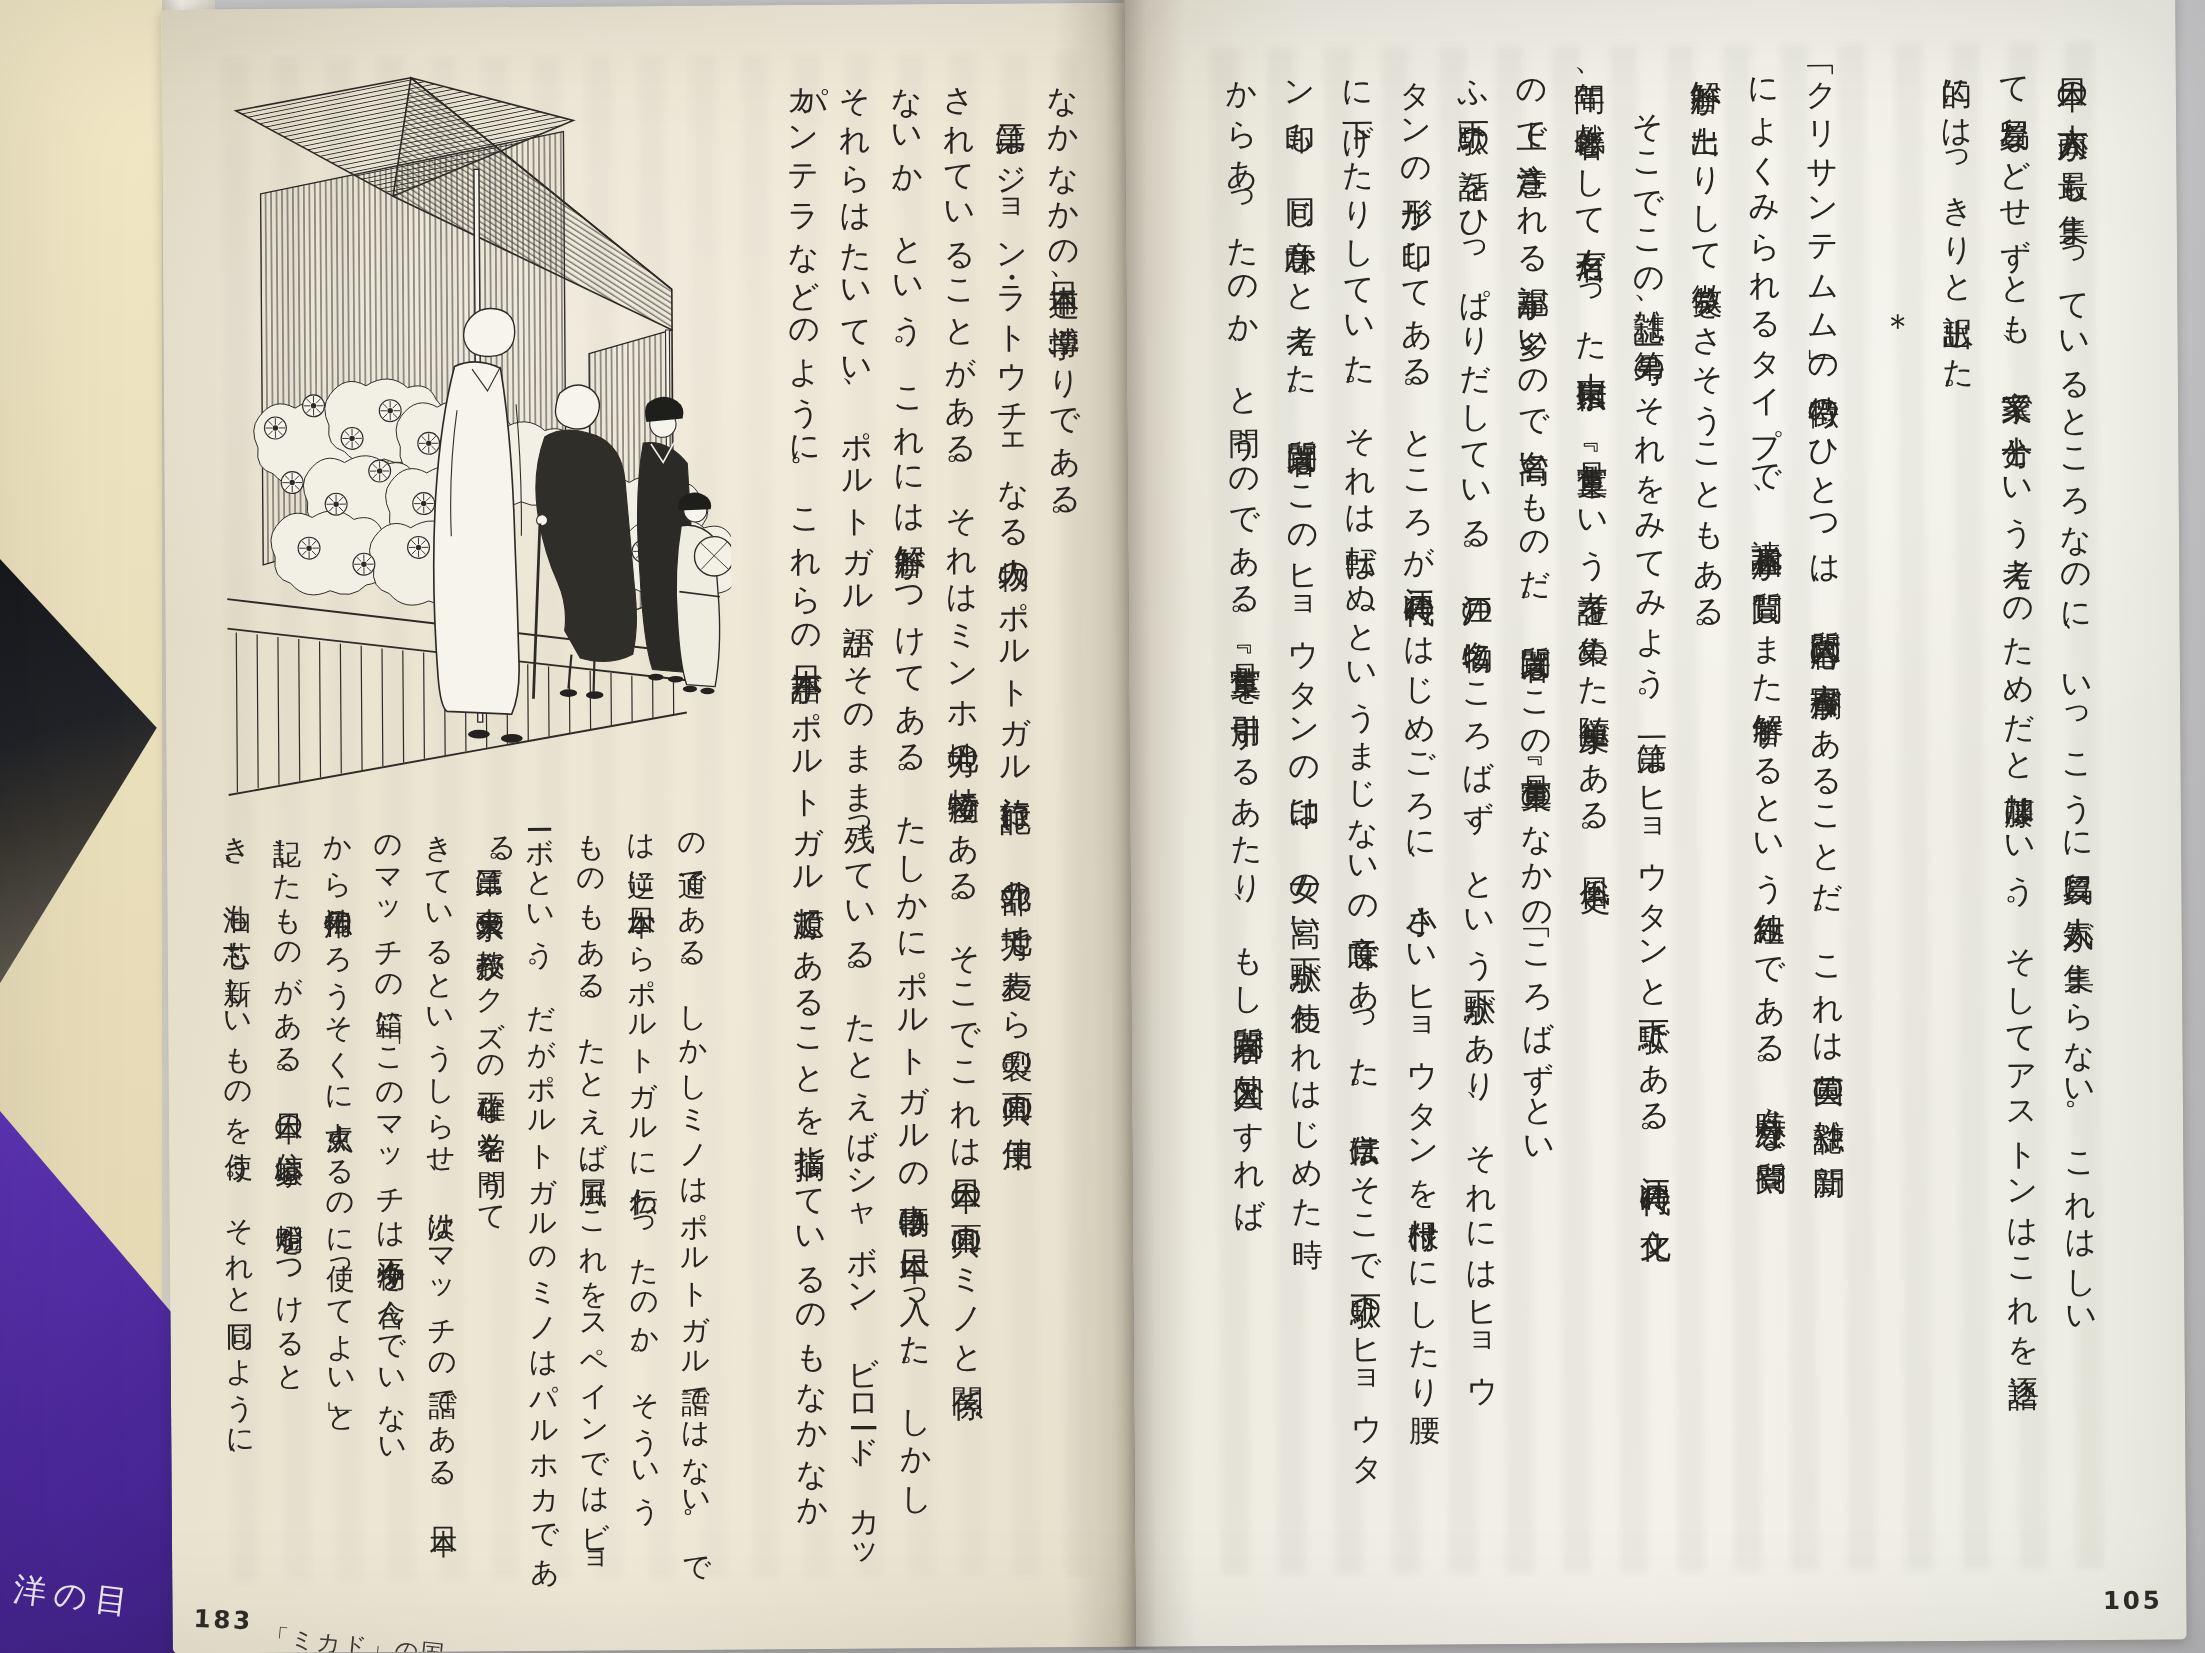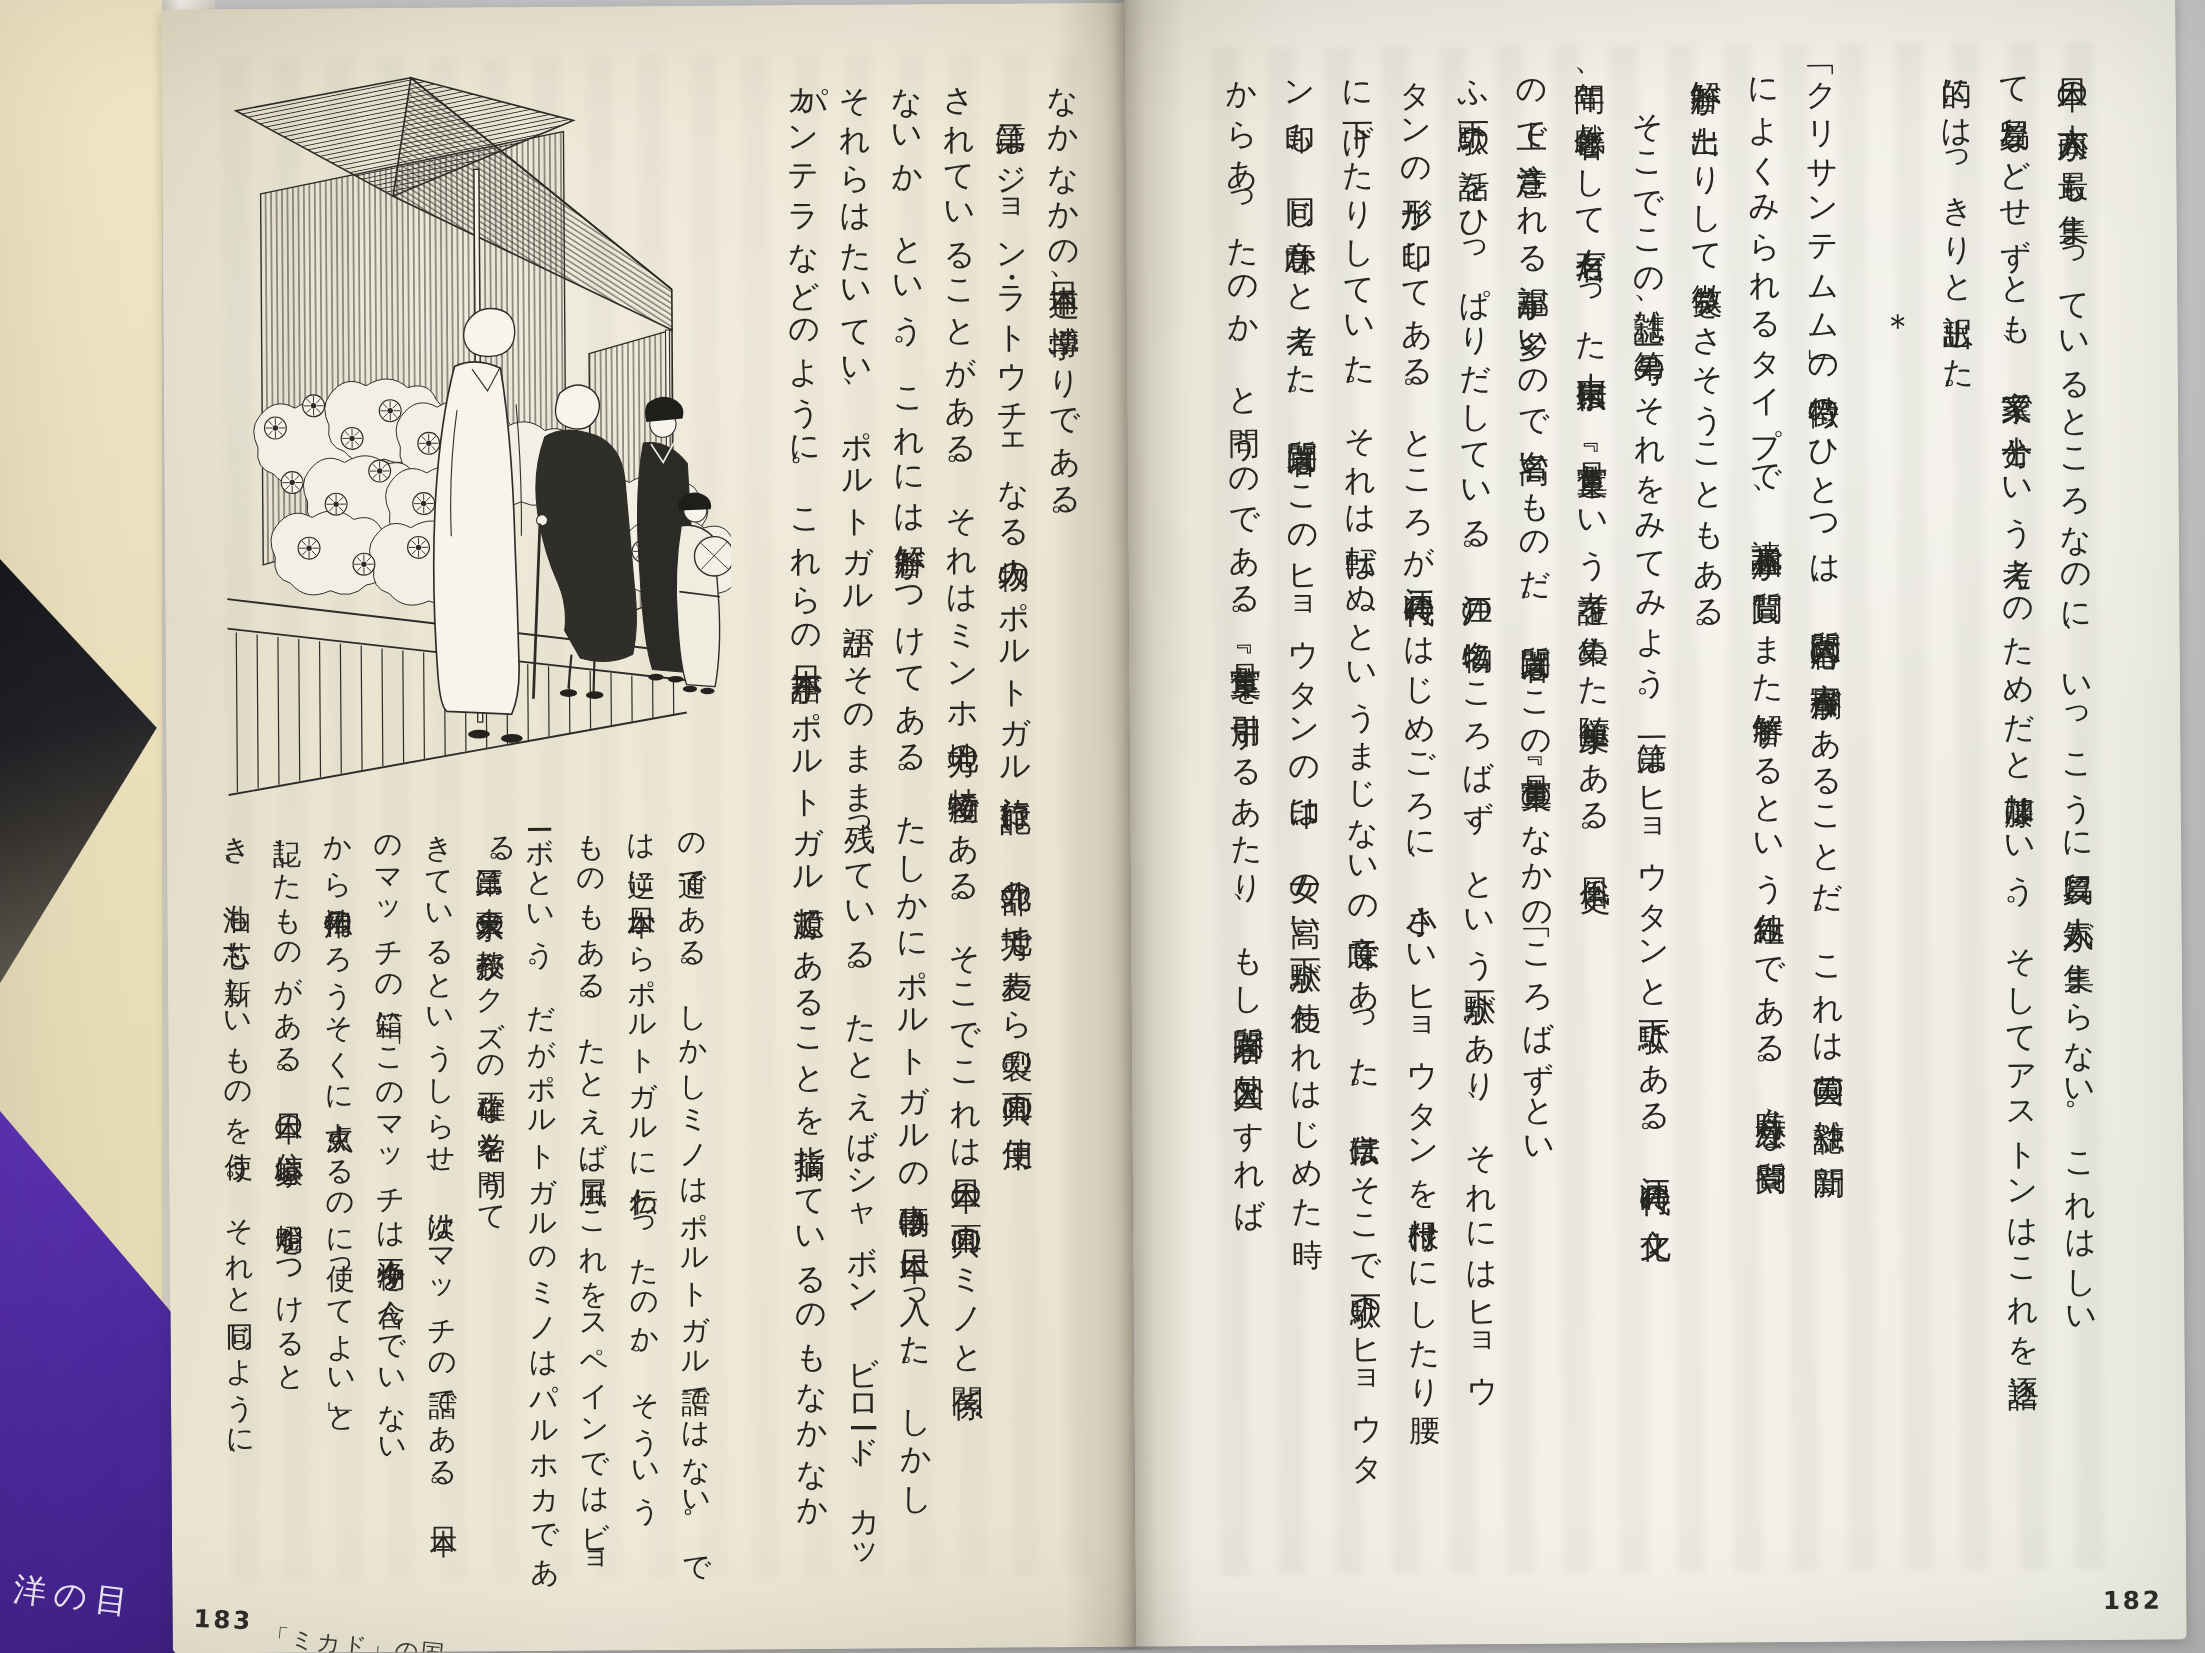--- a/index.html
+++ b/index.html
@@ -223,19 +223,19 @@
           <div class="vcol">解答が出たりして微笑をさそうこともある。</div>
           <div class="vcol">　そこでこの雑誌、第一号のそれをみてみよう。第一はヒョウタンと下駄である。江戸時代の文化</div>
           <div class="vcol">年間、戯作者として有名だった山東京伝に、『骨董集』という考証を集めた随筆集がある。風俗史</div>
           <div class="vcol">の上で注意される記事が多いので名高いものだ。質問者はこの『骨董集』のなかの「ころばずとい</div>
           <div class="vcol">ふ下駄」の話をひっぱりだしている。江戸の名物にころばず、という下駄があり、それにはヒョウ</div>
           <div class="vcol">タンの形が印してある。ところが江戸時代のはじめごろに、小さいヒョウタンを根付けにしたり腰</div>
           <div class="vcol">に下げたりしていた。それは転ばぬというまじないの意味であった。京伝はそこで下駄のヒョウタ</div>
           <div class="vcol">ン印も、同じ意味かと考えた。質問者はこのヒョウタンの印は、女の高い下駄が使われはじめた時</div>
           <div class="vcol">からあったのか、と問うのである。『骨董集』を引用するあたり、もし質問者が外国人とすれば、</div>
         </div>
-      <span class="pgnum pgnum-right">182</span>
+      <span class="pgnum pgnum-right">105</span>
     </div>
 
     <div class="gutter-shadow"></div>
   </div>
 </div>
 
 
 </body></html>

